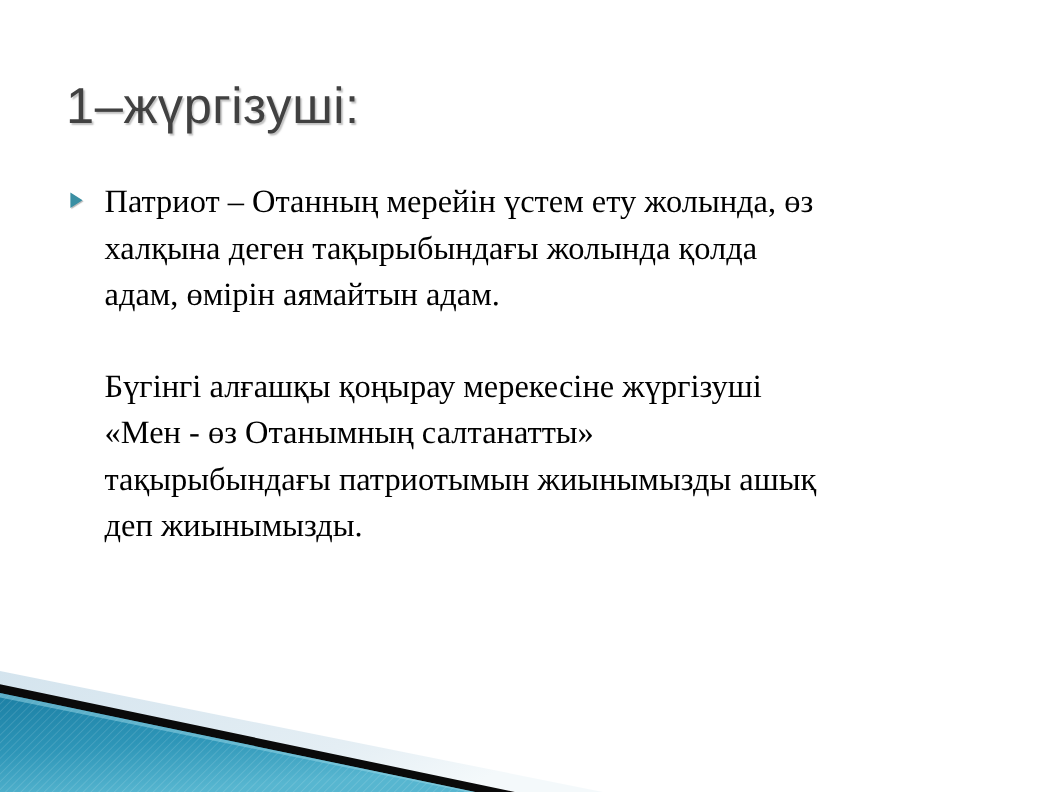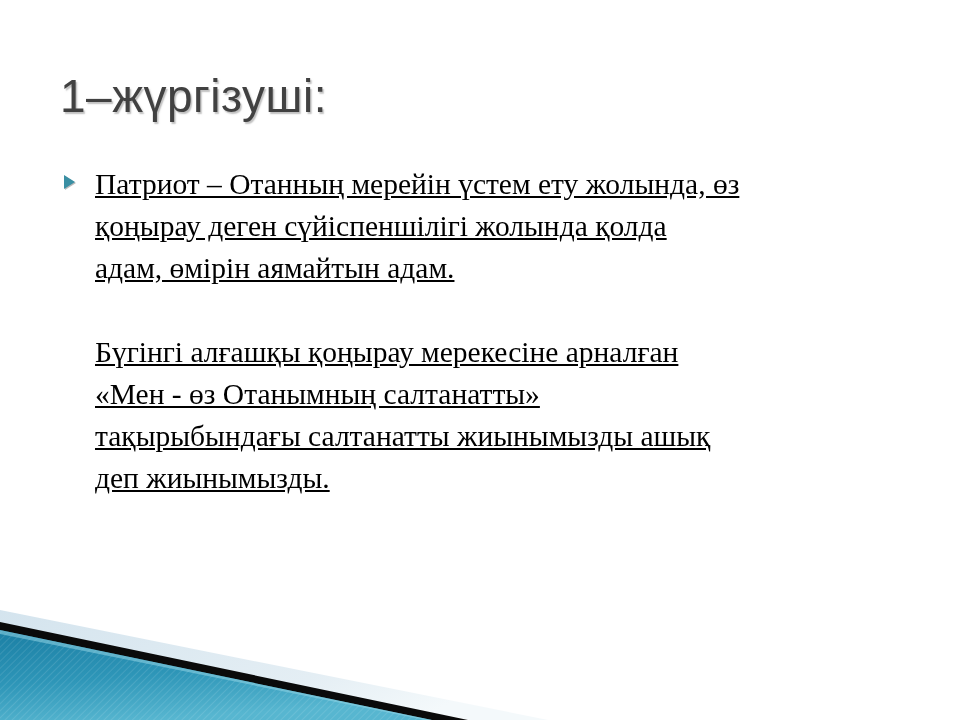--- a/index.html
+++ b/index.html
@@ -42,21 +42,21 @@
     width: 860px;
   }
   .para {
     position: relative;
     font-family: "Liberation Serif", serif;
     font-size: 29.5px;
     line-height: 42px;
     color: #000000;
     padding-left: 33px;
   }
-  .para .line { white-space: nowrap; display: block; text-decoration: underline; }
+  .para .line { white-space: nowrap; display: block; }
 
   .bullet-icon {
     position: absolute;
     left: 2px;
     top: 12px;
     width: 0;
     height: 0;
     border-left: 11px solid #3a8fa3;
     border-top: 7px solid transparent;
     border-bottom: 7px solid transparent;
@@ -81,30 +81,30 @@
 
 <div id="slide">
 
   <div id="slide-title">1–жүргізуші:</div>
 
   <div id="body-block">
 
     <div class="para">
       <span class="bullet-icon"></span>
       <span class="line">Патриот – Отанның мерейін үстем ету жолында, өз</span>
-      <span class="line">қоңырау деген сүйіспеншілігі жолында қолда</span>
+      <span class="line">халқына деген тақырыбындағы жолында қолда</span>
       <span class="line">адам, өмірін аямайтын адам.</span>
     </div>
 
     <div class="para-gap"></div>
 
     <div class="para">
-      <span class="line">Бүгінгі алғашқы қоңырау мерекесіне арналған</span>
+      <span class="line">Бүгінгі алғашқы қоңырау мерекесіне жүргізуші</span>
       <span class="line">«Мен - өз Отанымның салтанатты»</span>
-      <span class="line">тақырыбындағы салтанатты жиынымызды ашық</span>
+      <span class="line">тақырыбындағы патриотымын жиынымызды ашық</span>
       <span class="line">деп жиынымызды.</span>
     </div>
 
   </div>
 
   <div id="decoration">
     <svg width="620" height="130" viewBox="0 0 620 130" xmlns="http://www.w3.org/2000/svg">
       <defs>
         <linearGradient id="tealGrad" x1="0" y1="0" x2="0.35" y2="1">
           <stop offset="0%" stop-color="#1b7fa4"></stop>

